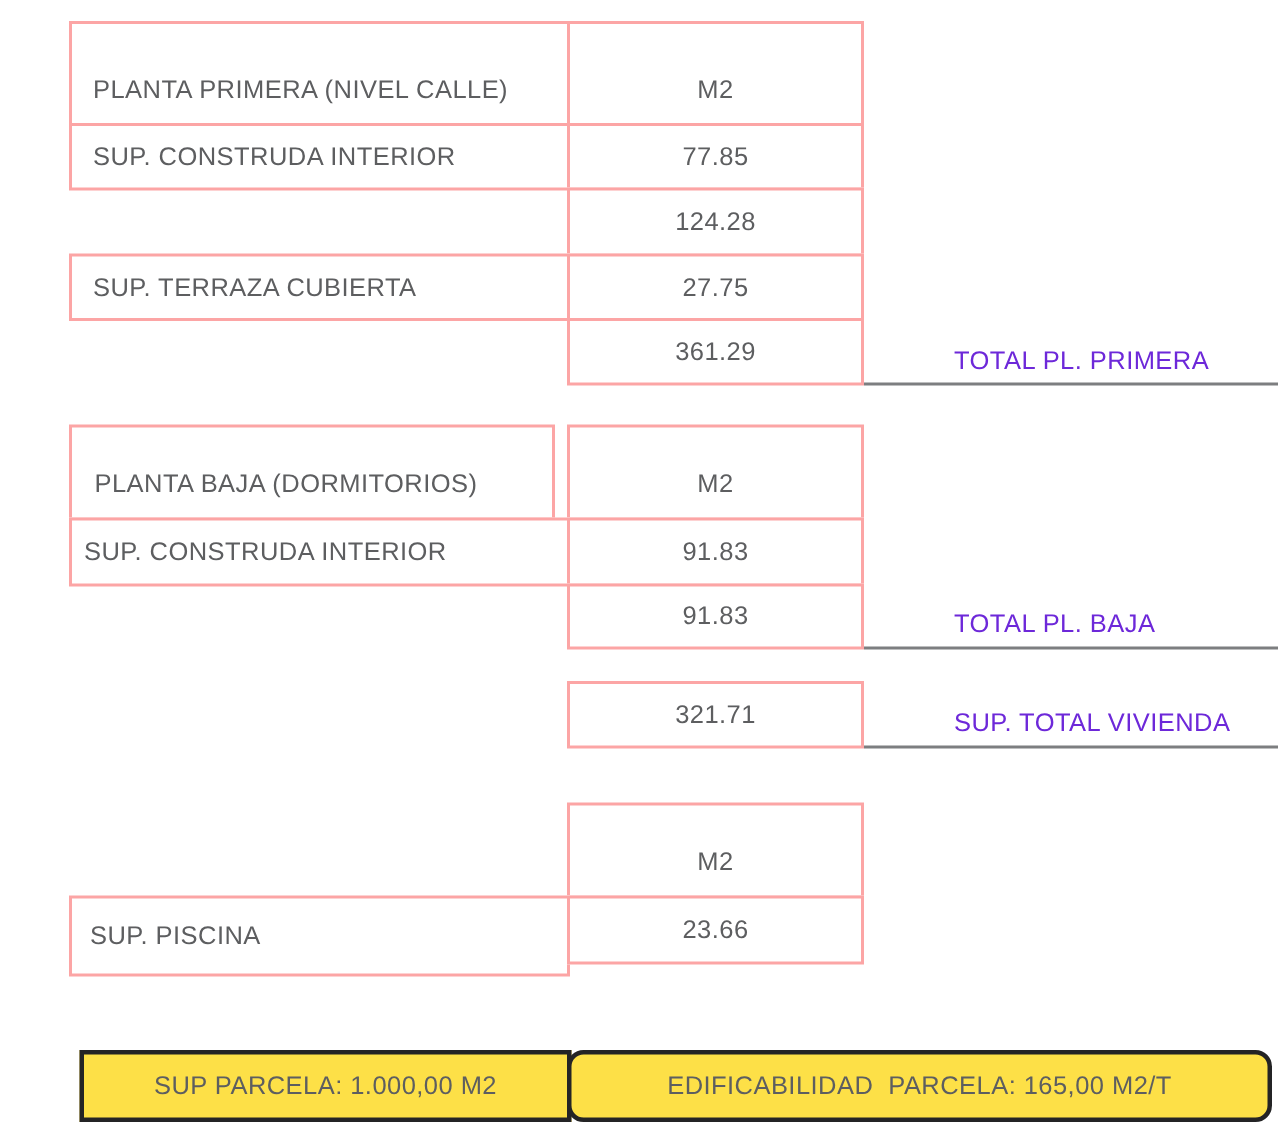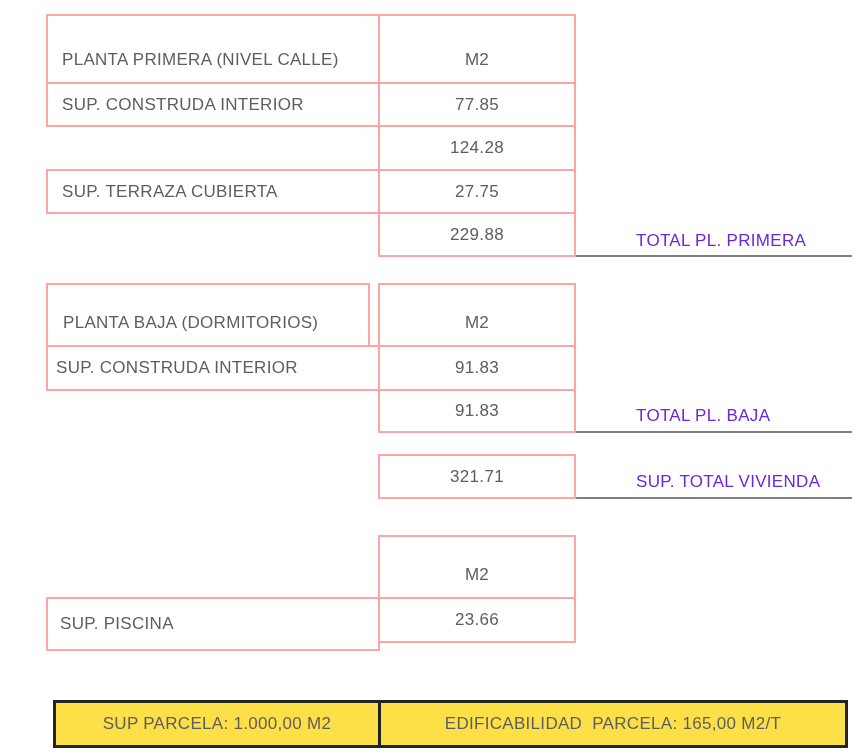--- a/index.html
+++ b/index.html
@@ -75,21 +75,21 @@
   <div class="cell header center" style="left:378px; top:14px; width:198px; height:70px;">M2</div>
 
   <div class="cell padL14" style="left:46px; top:82px; width:334px; height:45px;">SUP. CONSTRUDA INTERIOR</div>
   <div class="cell center" style="left:378px; top:82px; width:198px; height:45px;">77.85</div>
 
   <div class="cell center" style="left:378px; top:125px; width:198px; height:46px;">124.28</div>
 
   <div class="cell padL14" style="left:46px; top:169px; width:334px; height:45px;">SUP. TERRAZA CUBIERTA</div>
   <div class="cell center" style="left:378px; top:169px; width:198px; height:45px;">27.75</div>
 
-  <div class="cell center" style="left:378px; top:212px; width:198px; height:45px;">229.88</div>
+  <div class="cell center" style="left:378px; top:212px; width:198px; height:45px;">361.29</div>
   <div class="side-label" style="left:588px; top:231px;">TOTAL PL. PRIMERA</div>
   <div class="rule" style="left:576px; top:255px; width:276px;"></div>
 
   <div class="cell header padL15" style="left:46px; top:283px; width:324px; height:64px;">PLANTA BAJA (DORMITORIOS)</div>
   <div class="cell header center" style="left:378px; top:283px; width:198px; height:64px;">M2</div>
 
   <div class="cell padL8" style="left:46px; top:345px; width:334px; height:46px;">SUP. CONSTRUDA INTERIOR</div>
   <div class="cell center" style="left:378px; top:345px; width:198px; height:46px;">91.83</div>
 
   <div class="cell center" style="left:378px; top:389px; width:198px; height:44px;">91.83</div>
@@ -99,15 +99,15 @@
   <div class="cell center" style="left:378px; top:454px; width:198px; height:45px;">321.71</div>
   <div class="side-label" style="left:588px; top:472px;">SUP. TOTAL VIVIENDA</div>
   <div class="rule" style="left:576px; top:497px; width:276px;"></div>
 
   <div class="cell header center" style="left:378px; top:535px; width:198px; height:64px;">M2</div>
 
   <div class="cell padL12" style="left:46px; top:597px; width:334px; height:54px;">SUP. PISCINA</div>
   <div class="cell center" style="left:378px; top:597px; width:198px; height:46px;">23.66</div>
 
   <div class="bar-cell" style="left:53px; top:700px; width:328px; height:48px;">SUP PARCELA: 1.000,00 M2</div>
-  <div class="bar-cell" style="left:378px; top:700px; width:470px; height:48px;">EDIFICABILIDAD  PARCELA: 165,00 M2/T</div>
+  <div class="bar-cell" style="left:378px; top:700px; width:470px; height:48px;border-radius:11px;">EDIFICABILIDAD  PARCELA: 165,00 M2/T</div>
 
 </div>
 
 </body></html>

